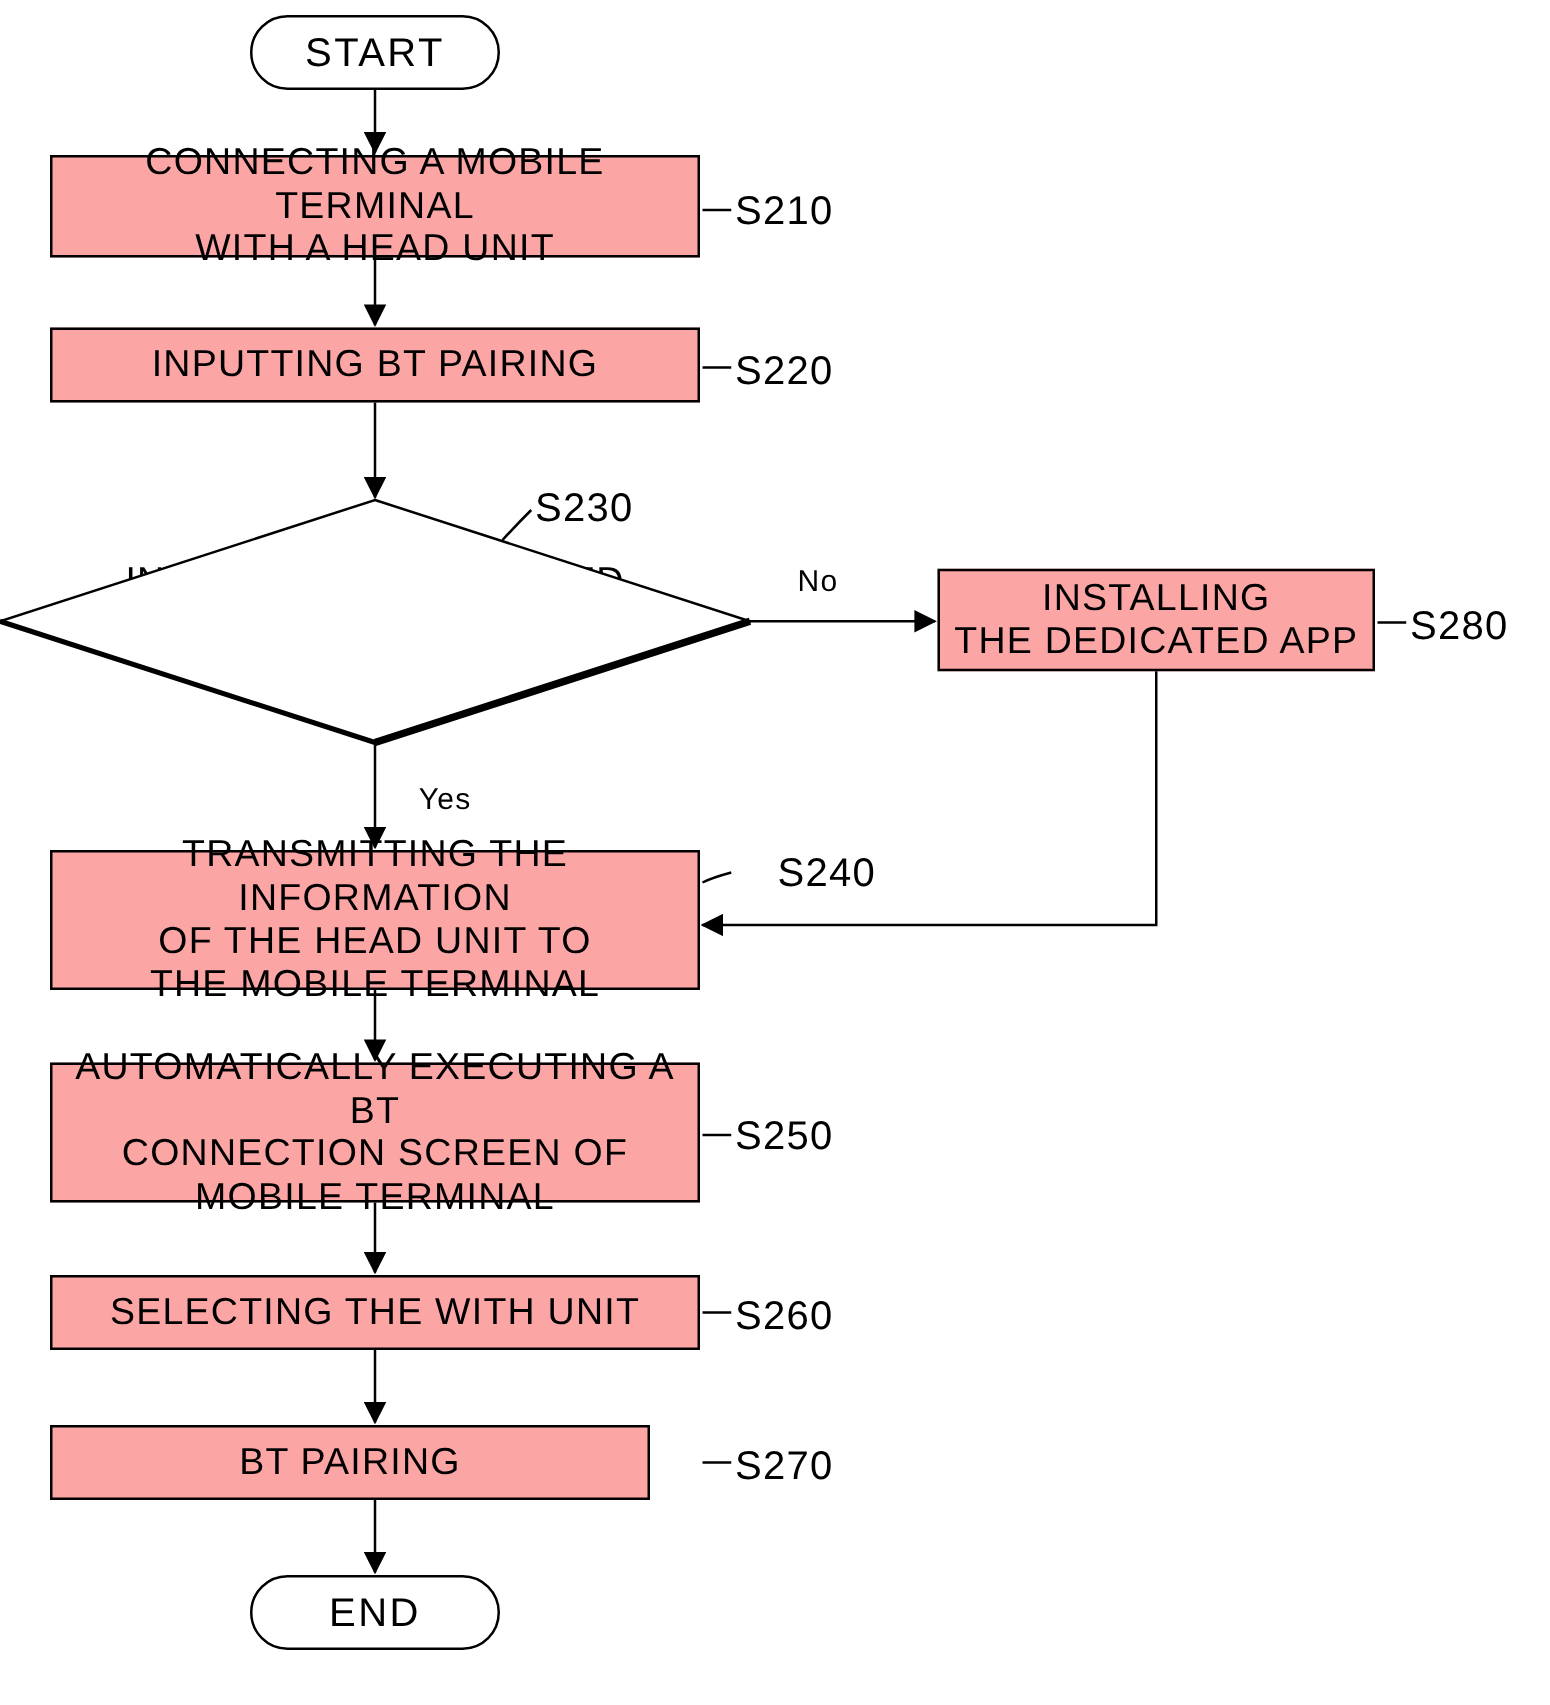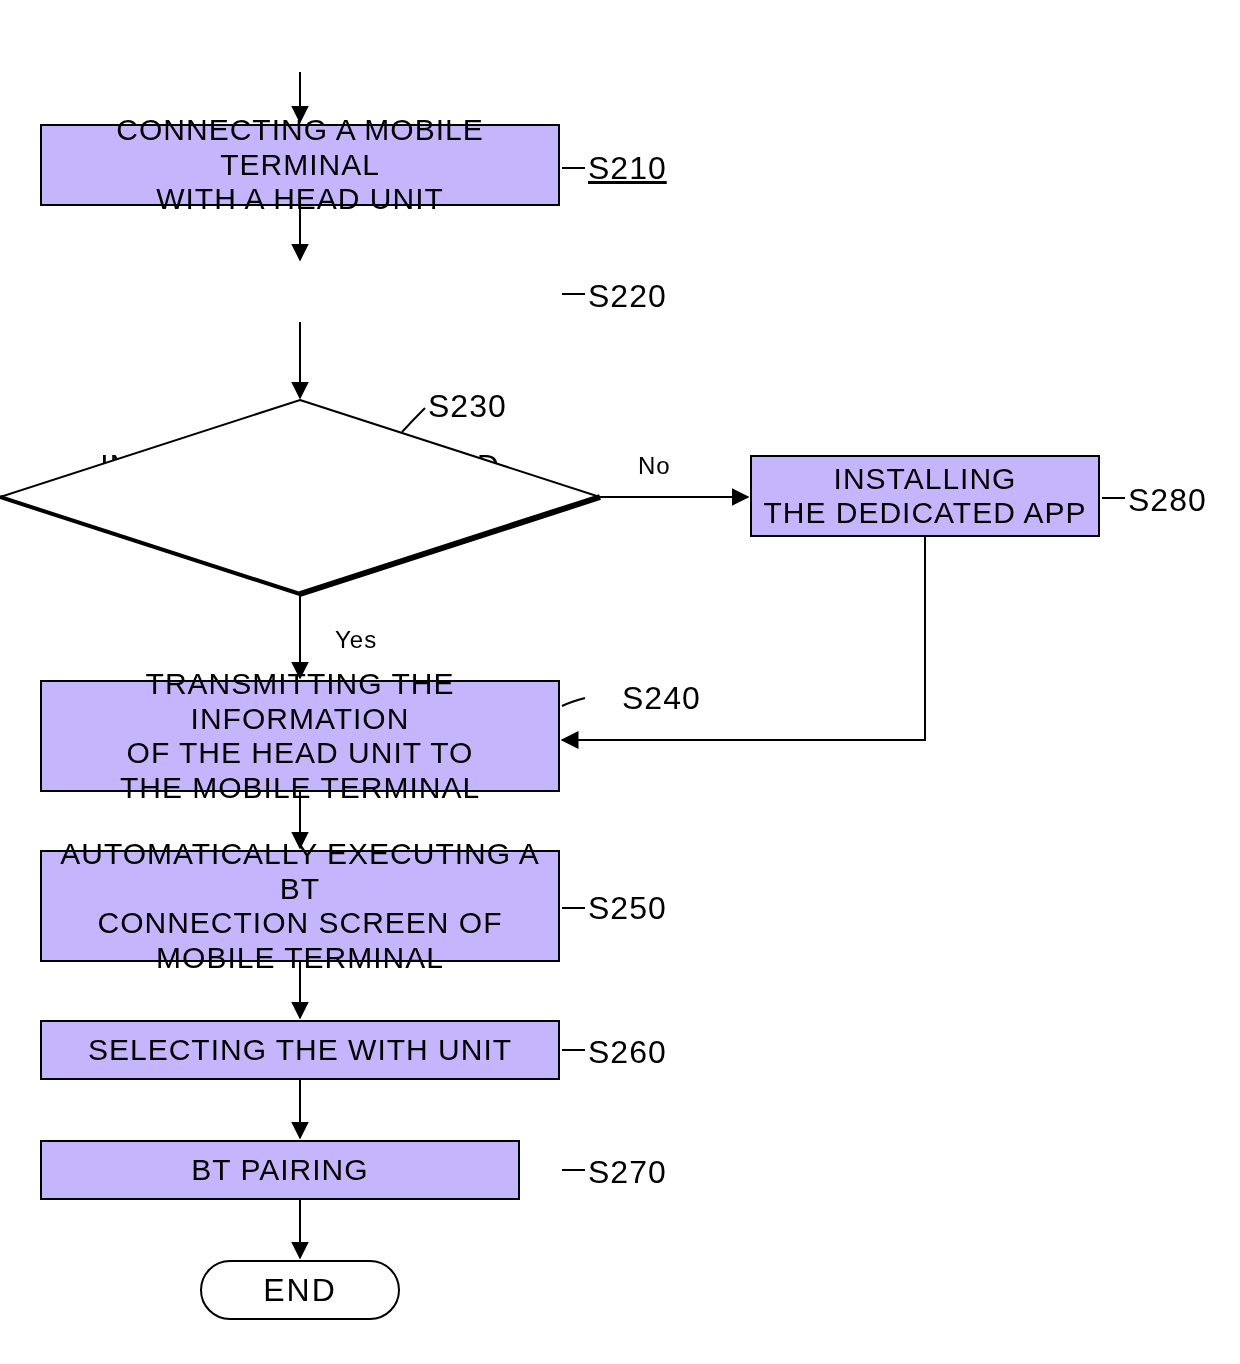--- a/index.html
+++ b/index.html
@@ -21,21 +21,21 @@
     display: flex;
     align-items: center;
     justify-content: center;
     font-size: 32px;
     letter-spacing: 2px;
     box-sizing: border-box;
   }
   .process {
     position: absolute;
     border: 2px solid #000;
-    background: #c4b5fd;
+    background: #fca5a5;
     display: flex;
     align-items: center;
     justify-content: center;
     text-align: center;
     font-size: 30px;
     letter-spacing: 1px;
     line-height: 1.15;
     padding: 4px 8px;
     box-sizing: border-box;
   }
@@ -62,26 +62,32 @@
     left: 0;
     top: 0;
     pointer-events: none;
   }
 </style>
 </head>
 <body>
 
 <div class="canvas">
 
+  <div class="terminator" style="left:200px; top:12px; width:200px; height:60px;">
+    <span>START</span>
+  </div>
 
   <div class="process" style="left:40px; top:124px; width:520px; height:82px;">
     <span>CONNECTING A MOBILE TERMINAL<br>WITH A HEAD UNIT</span>
   </div>
-  <div class="label" style="left:588px; top:150px;text-decoration:underline;">S210</div>
+  <div class="label" style="left:588px; top:150px;">S210</div>
 
+  <div class="process" style="left:40px; top:262px; width:520px; height:60px;">
+    <span>INPUTTING BT PAIRING</span>
+  </div>
   <div class="label" style="left:588px; top:278px;">S220</div>
 
   <div class="decision-text" style="left:100px; top:448px; width:400px;">INSTALLING A DEDICATED<br>APP TO THE MOBILE<br>TERMINAL?</div>
   <div class="label" style="left:428px; top:388px;">S230</div>
 
   <div class="process" style="left:750px; top:455px; width:350px; height:82px;">
     <span>INSTALLING<br>THE DEDICATED APP</span>
   </div>
   <div class="label" style="left:1128px; top:482px;">S280</div>
 

